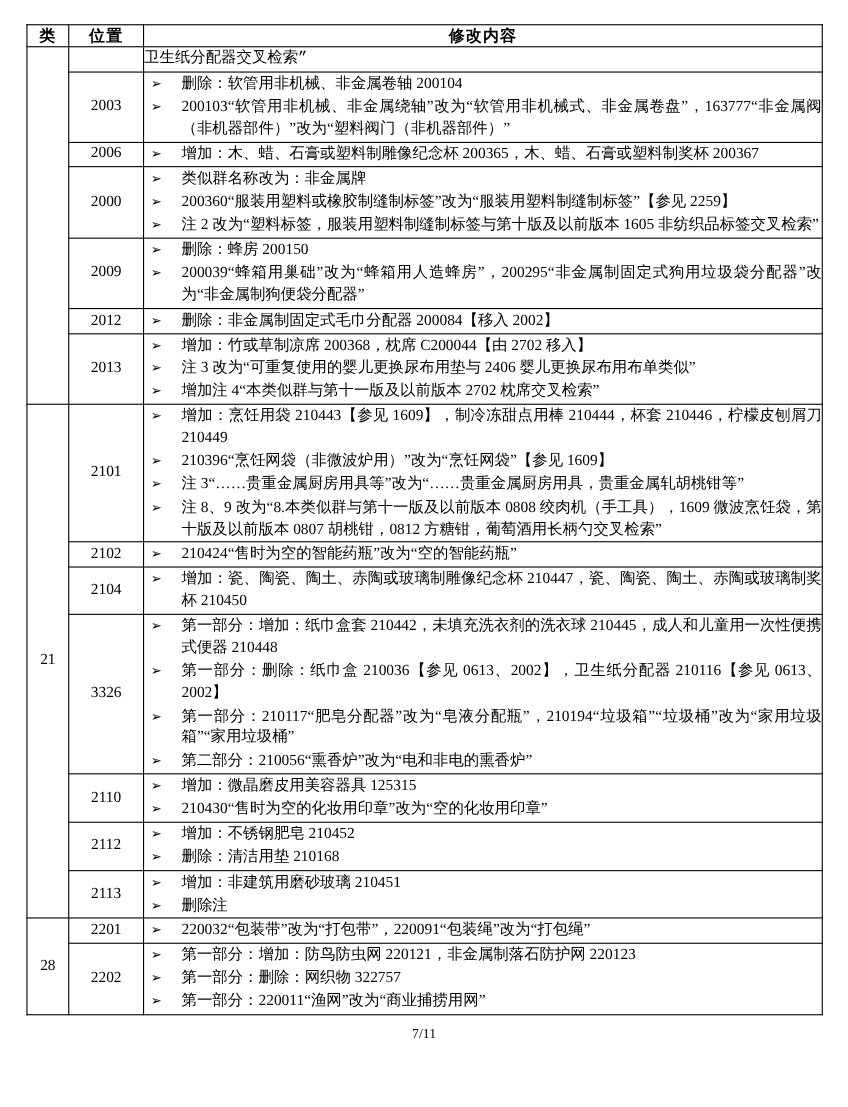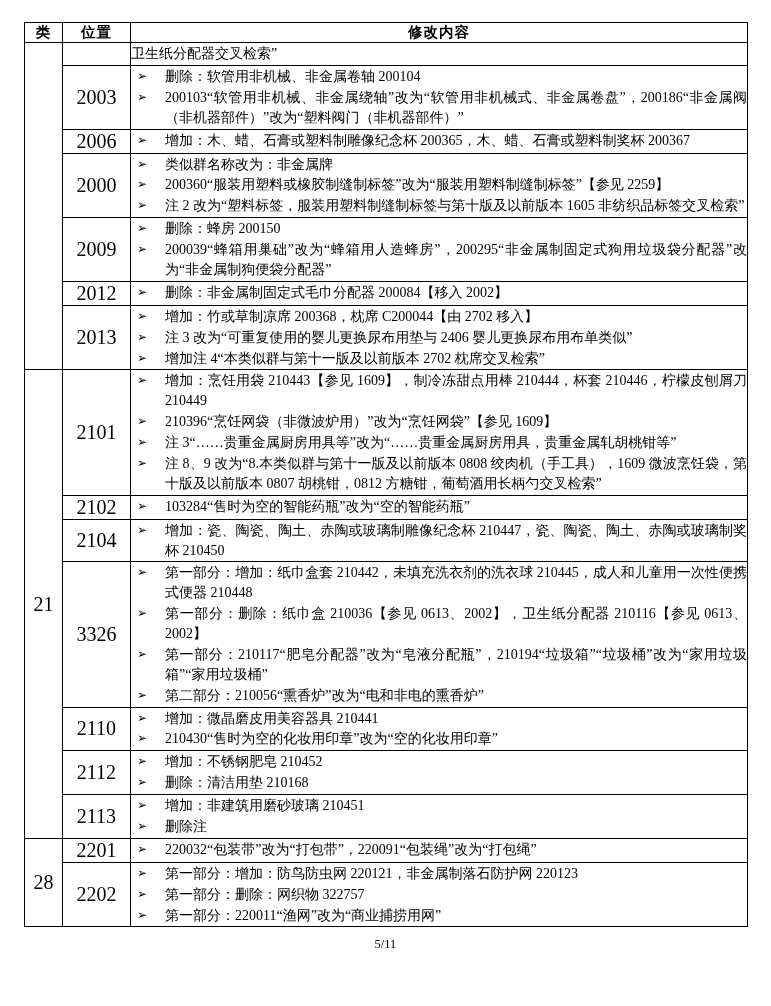--- a/index.html
+++ b/index.html
@@ -37,21 +37,21 @@
     font-size: 14.5px;
     padding: 6px 0 7px 0;
     letter-spacing: 1px;
   }
   .col-class { width: 38px; }
   .col-pos   { width: 68px; }
   .col-body  { width: 617px; }
 
   td.cls, td.pos {
     text-align: center;
-    font-size: 20px;
+    font-size: 14px;
     font-family: "Liberation Serif", "DejaVu Serif", serif;
   }
   td.body {
     padding: 4px 6px 5px 8px;
     font-size: 14px;
     line-height: 1.42;
   }
   ul.items {
     list-style: none;
     margin: 0;
@@ -66,20 +66,21 @@
   ul.items li .bullet {
     position: absolute;
     left: 6px;
     top: 0px;
     font-size: 12px;
     line-height: 1.5;
     color: #000;
   }
   ul.items li.plain {
     padding-left: 0;
+    font-family: Liberation Mono, monospace;
   }
   .footer {
     width: 723px;
     text-align: center;
     font-size: 12.5px;
     padding: 10px 0 8px 0;
     font-family: "Liberation Serif", "DejaVu Serif", serif;
   }
 </style>
 </head>
@@ -107,21 +108,21 @@
             <ul class="items">
               <li class="plain"><span>卫生纸分配器交叉检索”</span></li>
             </ul>
           </td>
         </tr>
         <tr>
           <td class="pos">2003</td>
           <td class="body">
             <ul class="items">
               <li><span class="bullet">➢</span><span>删除：软管用非机械、非金属卷轴 200104</span></li>
-              <li><span class="bullet">➢</span><span>200103“软管用非机械、非金属绕轴”改为“软管用非机械式、非金属卷盘”，200186“非金属阀（非机器部件）”改为“塑料阀门（非机器部件）”</span></li>
+              <li><span class="bullet">➢</span><span>200103“软管用非机械、非金属绕轴”改为“软管用非机械式、非金属卷盘”，163777“非金属阀（非机器部件）”改为“塑料阀门（非机器部件）”</span></li>
             </ul>
           </td>
         </tr>
         <tr>
           <td class="pos">2006</td>
           <td class="body">
             <ul class="items">
               <li><span class="bullet">➢</span><span>增加：木、蜡、石膏或塑料制雕像纪念杯 200365，木、蜡、石膏或塑料制奖杯 200367</span></li>
             </ul>
           </td>
@@ -172,21 +173,21 @@
               <li><span class="bullet">➢</span><span>210396“烹饪网袋（非微波炉用）”改为“烹饪网袋”【参见 1609】</span></li>
               <li><span class="bullet">➢</span><span>注 3“……贵重金属厨房用具等”改为“……贵重金属厨房用具，贵重金属轧胡桃钳等”</span></li>
               <li><span class="bullet">➢</span><span>注 8、9 改为“8.本类似群与第十一版及以前版本 0808 绞肉机（手工具），1609 微波烹饪袋，第十版及以前版本 0807 胡桃钳，0812 方糖钳，葡萄酒用长柄勺交叉检索”</span></li>
             </ul>
           </td>
         </tr>
         <tr>
           <td class="pos">2102</td>
           <td class="body">
             <ul class="items">
-              <li><span class="bullet">➢</span><span>103284“售时为空的智能药瓶”改为“空的智能药瓶”</span></li>
+              <li><span class="bullet">➢</span><span>210424“售时为空的智能药瓶”改为“空的智能药瓶”</span></li>
             </ul>
           </td>
         </tr>
         <tr>
           <td class="pos">2104</td>
           <td class="body">
             <ul class="items">
               <li><span class="bullet">➢</span><span>增加：瓷、陶瓷、陶土、赤陶或玻璃制雕像纪念杯 210447，瓷、陶瓷、陶土、赤陶或玻璃制奖杯 210450</span></li>
             </ul>
           </td>
@@ -199,21 +200,21 @@
               <li><span class="bullet">➢</span><span>第一部分：删除：纸巾盒 210036【参见 0613、2002】，卫生纸分配器 210116【参见 0613、2002】</span></li>
               <li><span class="bullet">➢</span><span>第一部分：210117“肥皂分配器”改为“皂液分配瓶”，210194“垃圾箱”“垃圾桶”改为“家用垃圾箱”“家用垃圾桶”</span></li>
               <li><span class="bullet">➢</span><span>第二部分：210056“熏香炉”改为“电和非电的熏香炉”</span></li>
             </ul>
           </td>
         </tr>
         <tr>
           <td class="pos">2110</td>
           <td class="body">
             <ul class="items">
-              <li><span class="bullet">➢</span><span>增加：微晶磨皮用美容器具 210441</span></li>
+              <li><span class="bullet">➢</span><span>增加：微晶磨皮用美容器具 125315</span></li>
               <li><span class="bullet">➢</span><span>210430“售时为空的化妆用印章”改为“空的化妆用印章”</span></li>
             </ul>
           </td>
         </tr>
         <tr>
           <td class="pos">2112</td>
           <td class="body">
             <ul class="items">
               <li><span class="bullet">➢</span><span>增加：不锈钢肥皂 210452</span></li>
               <li><span class="bullet">➢</span><span>删除：清洁用垫 210168</span></li>
@@ -243,14 +244,14 @@
           <td class="body">
             <ul class="items">
               <li><span class="bullet">➢</span><span>第一部分：增加：防鸟防虫网 220121，非金属制落石防护网 220123</span></li>
               <li><span class="bullet">➢</span><span>第一部分：删除：网织物 322757</span></li>
               <li><span class="bullet">➢</span><span>第一部分：220011“渔网”改为“商业捕捞用网”</span></li>
             </ul>
           </td>
         </tr>
       </tbody>
   </table>
-  <div class="footer">5/11</div>
+  <div class="footer">7/11</div>
 </div>
 
 </body></html>

